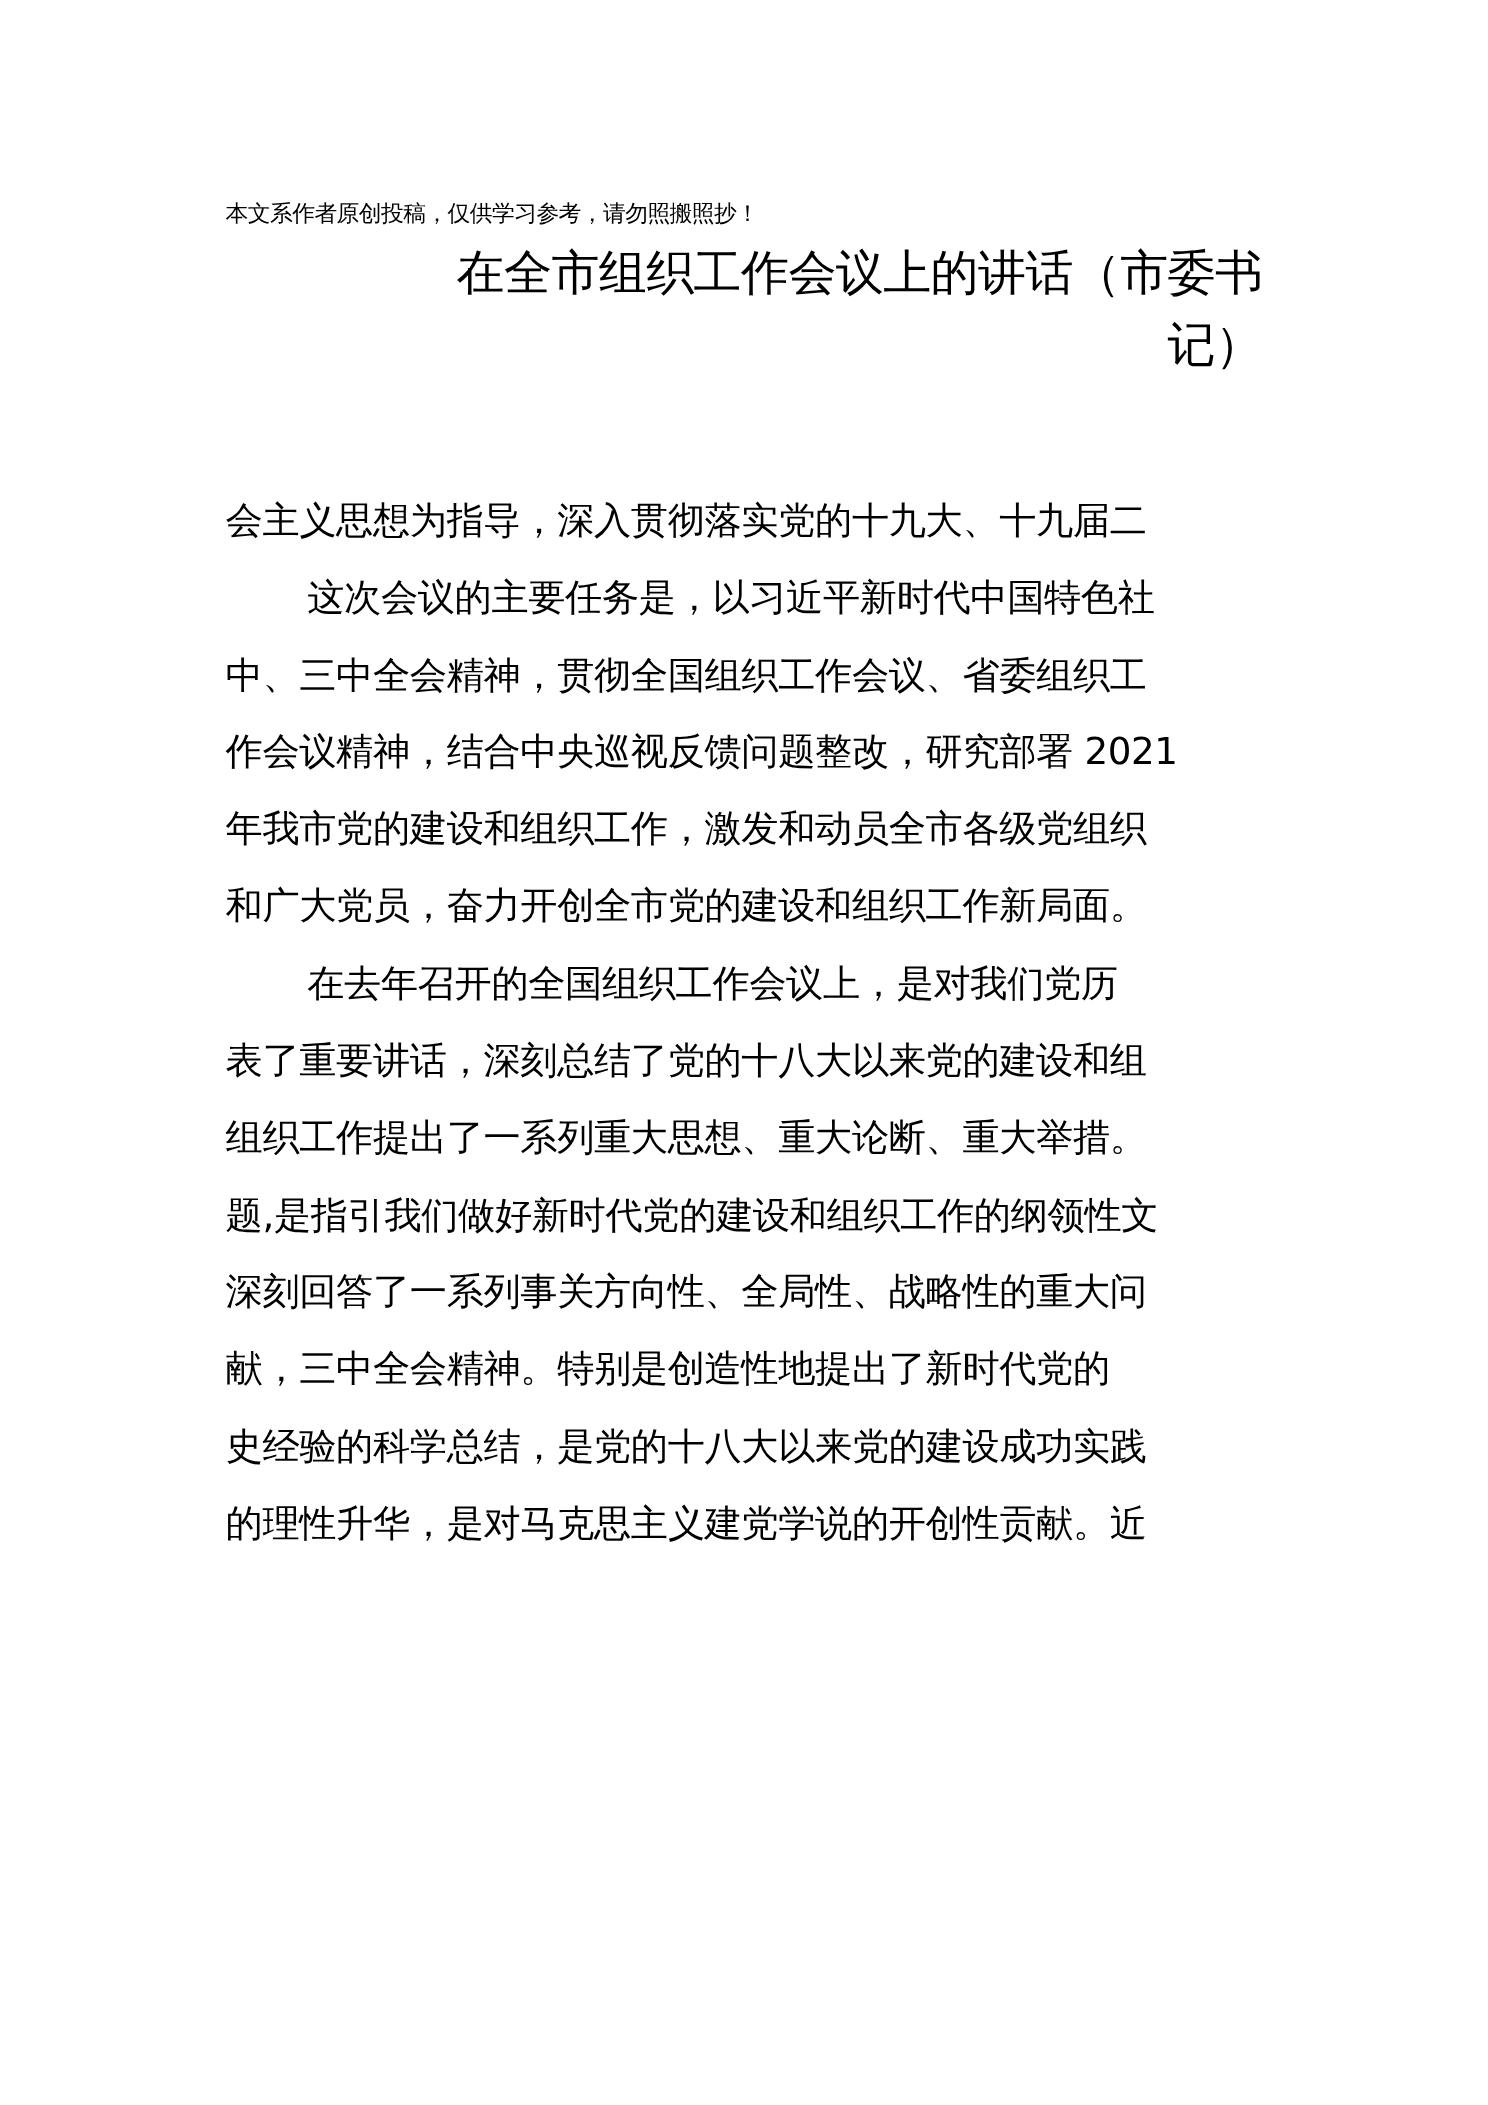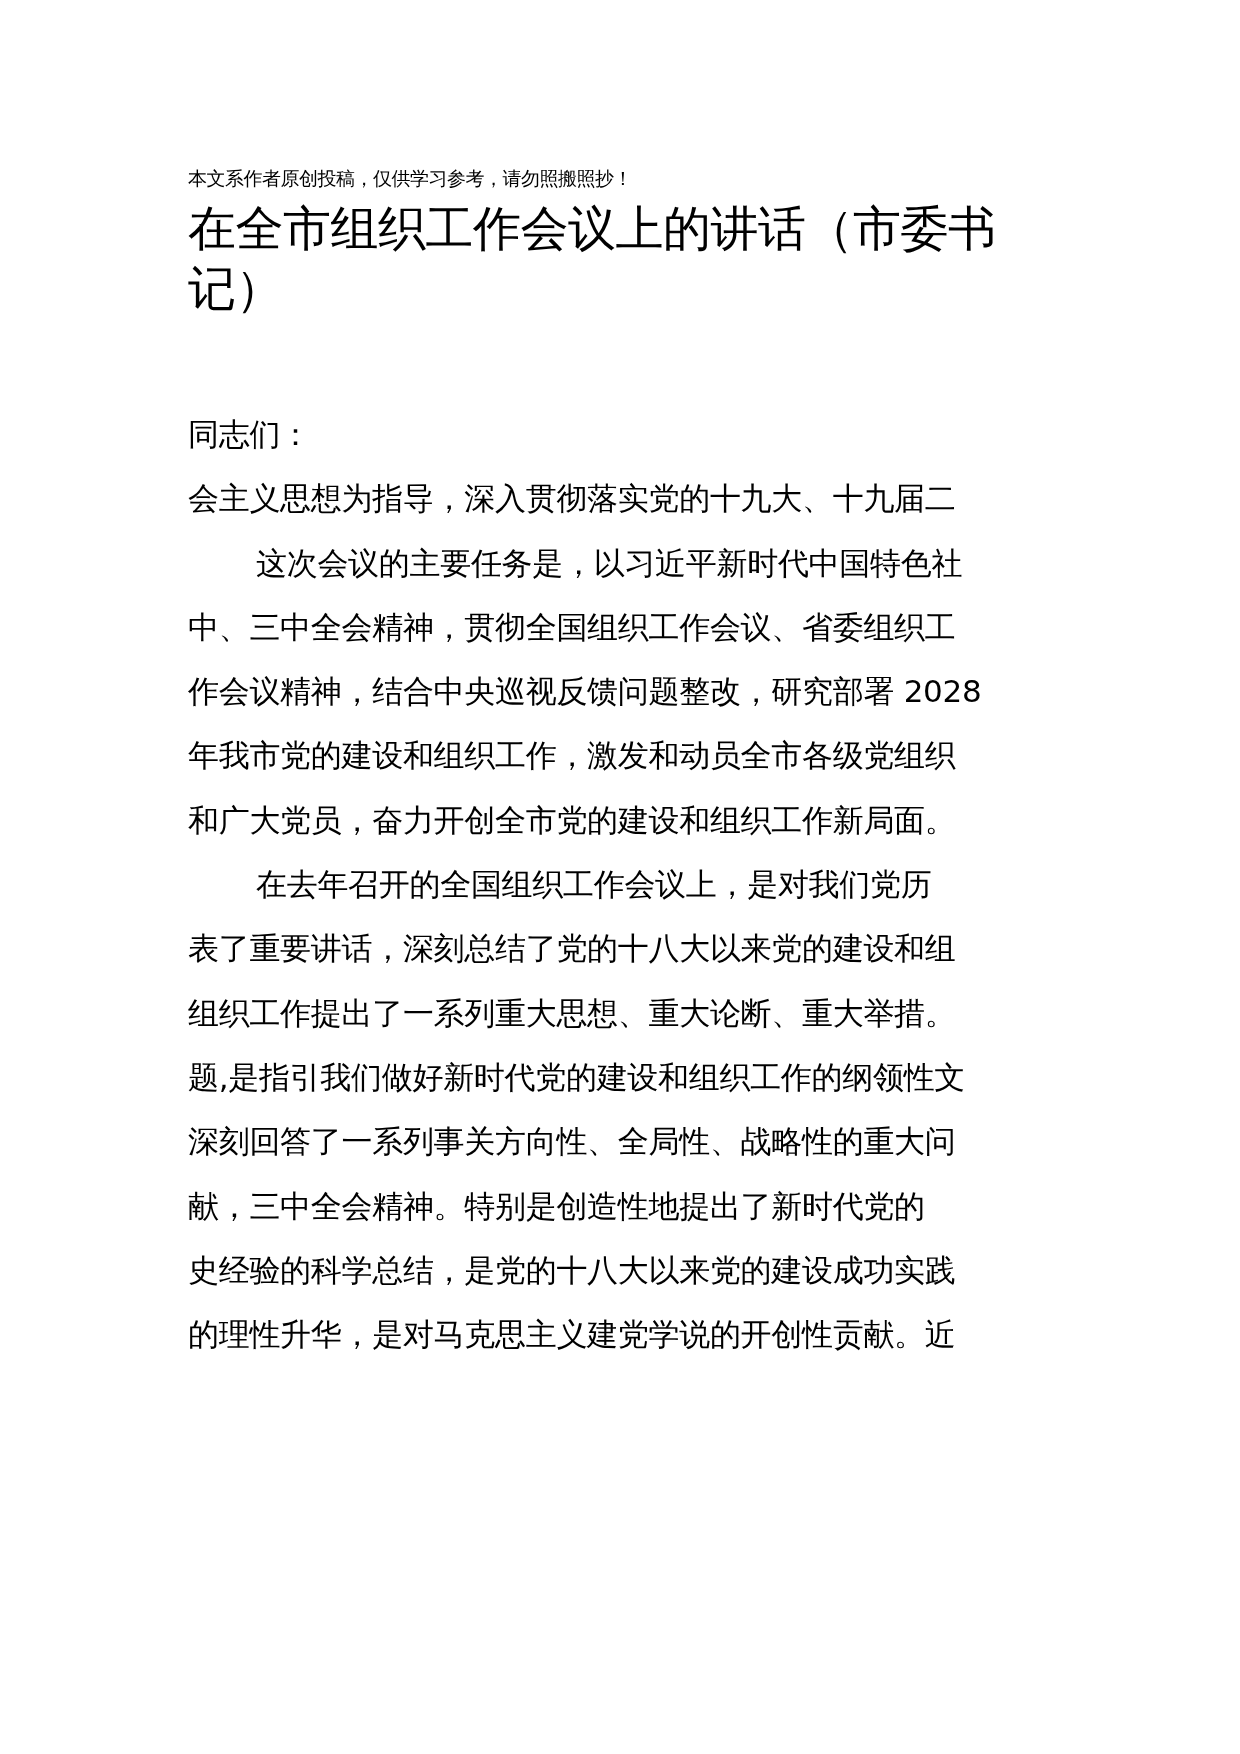--- a/index.html
+++ b/index.html
@@ -30,23 +30,23 @@
       font-size: 19px;
       line-height: 28px;
       white-space: nowrap;
       letter-spacing: -0.5px;
     }
     .title {
       position: absolute;
       left: 188px;
       top: 198px;
       width: 864px;
-      font-size: 48px;
+      font-size: 40px;
       line-height: 60px;
-      text-align: left;
+      text-align: right;
       letter-spacing: -0.5px;
     }
     .title .line {
       display: block;
       white-space: nowrap;
     }
     .body-text {
       position: absolute;
       left: 188px;
       top: 402px;
@@ -70,27 +70,26 @@
 <div class="page">
 
   <div class="notice">本文系作者原创投稿，仅供学习参考，请勿照搬照抄！</div>
 
   <div class="title">
     <span class="line">在全市组织工作会议上的讲话（市委书</span>
     <span class="line">记）</span>
   </div>
 
   <div class="body-text">
-    <span class="ln">同志们：</span>
 
     <div>
       <span class="ln">会主义思想为指导，深入贯彻落实党的十九大、十九届二</span>
       <span class="ln indent">这次会议的主要任务是，以习近平新时代中国特色社</span>
       <span class="ln">中、三中全会精神，贯彻全国组织工作会议、省委组织工</span>
-      <span class="ln">作会议精神，结合中央巡视反馈问题整改，研究部署 2028</span>
+      <span class="ln">作会议精神，结合中央巡视反馈问题整改，研究部署 2021</span>
       <span class="ln">年我市党的建设和组织工作，激发和动员全市各级党组织</span>
       <span class="ln">和广大党员，奋力开创全市党的建设和组织工作新局面。</span>
     </div>
 
     <div>
       <span class="ln indent">在去年召开的全国组织工作会议上，是对我们党历</span>
       <span class="ln">表了重要讲话，深刻总结了党的十八大以来党的建设和组</span>
       <span class="ln">组织工作提出了一系列重大思想、重大论断、重大举措。</span>
       <span class="ln">题,是指引我们做好新时代党的建设和组织工作的纲领性文</span>
       <span class="ln">深刻回答了一系列事关方向性、全局性、战略性的重大问</span>

